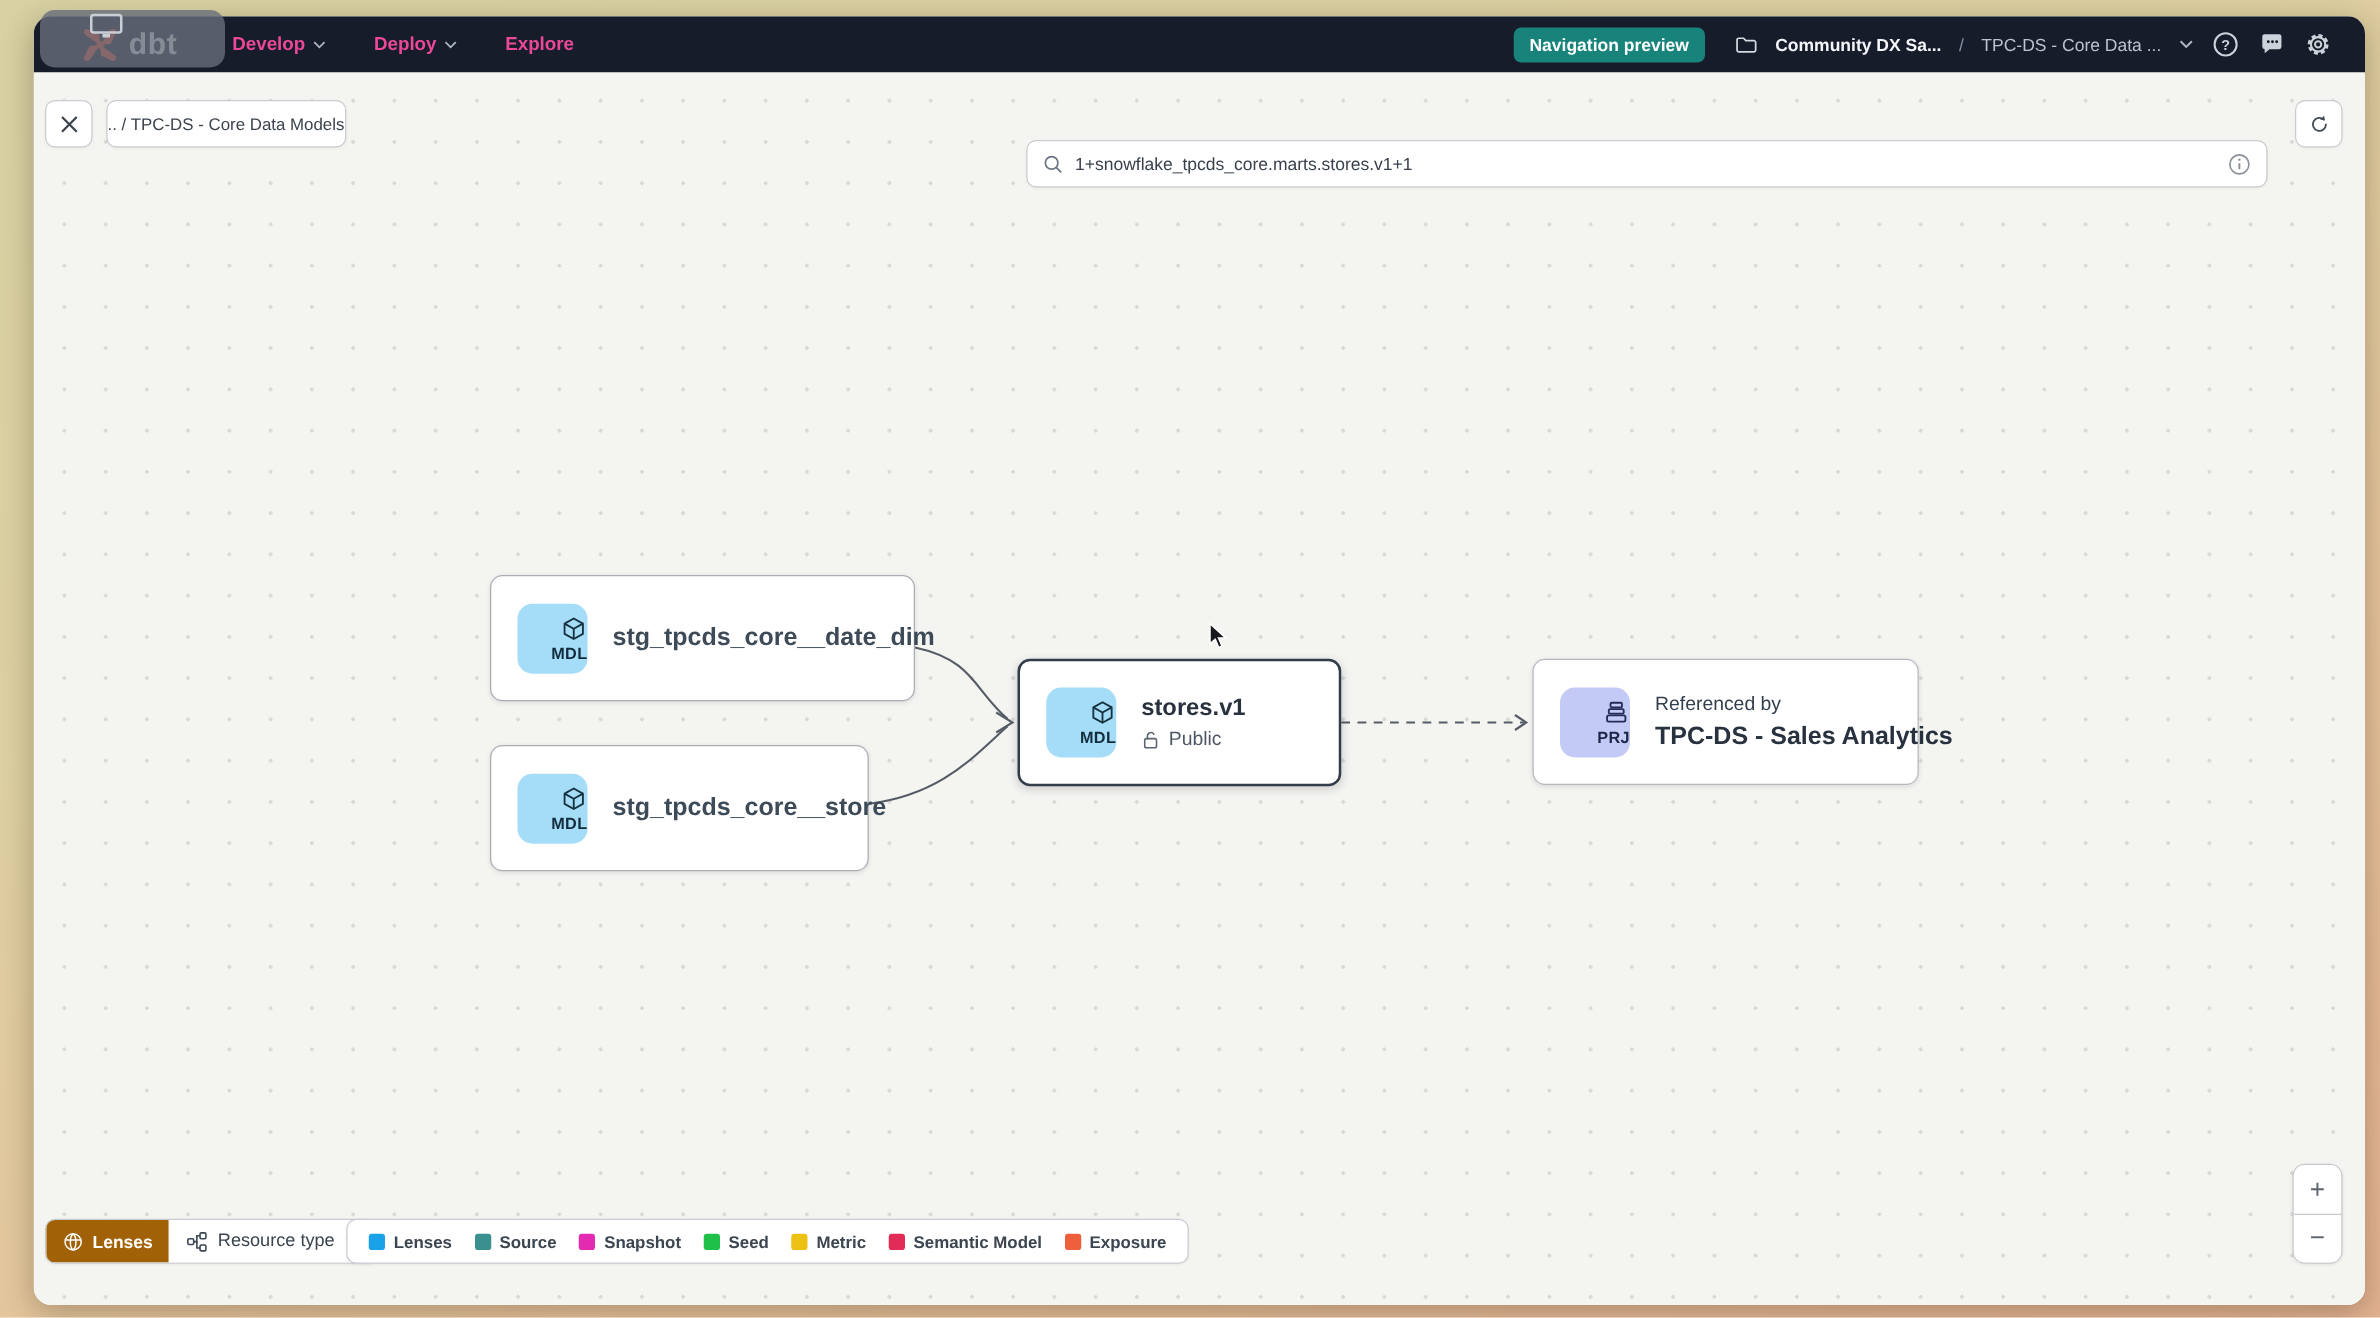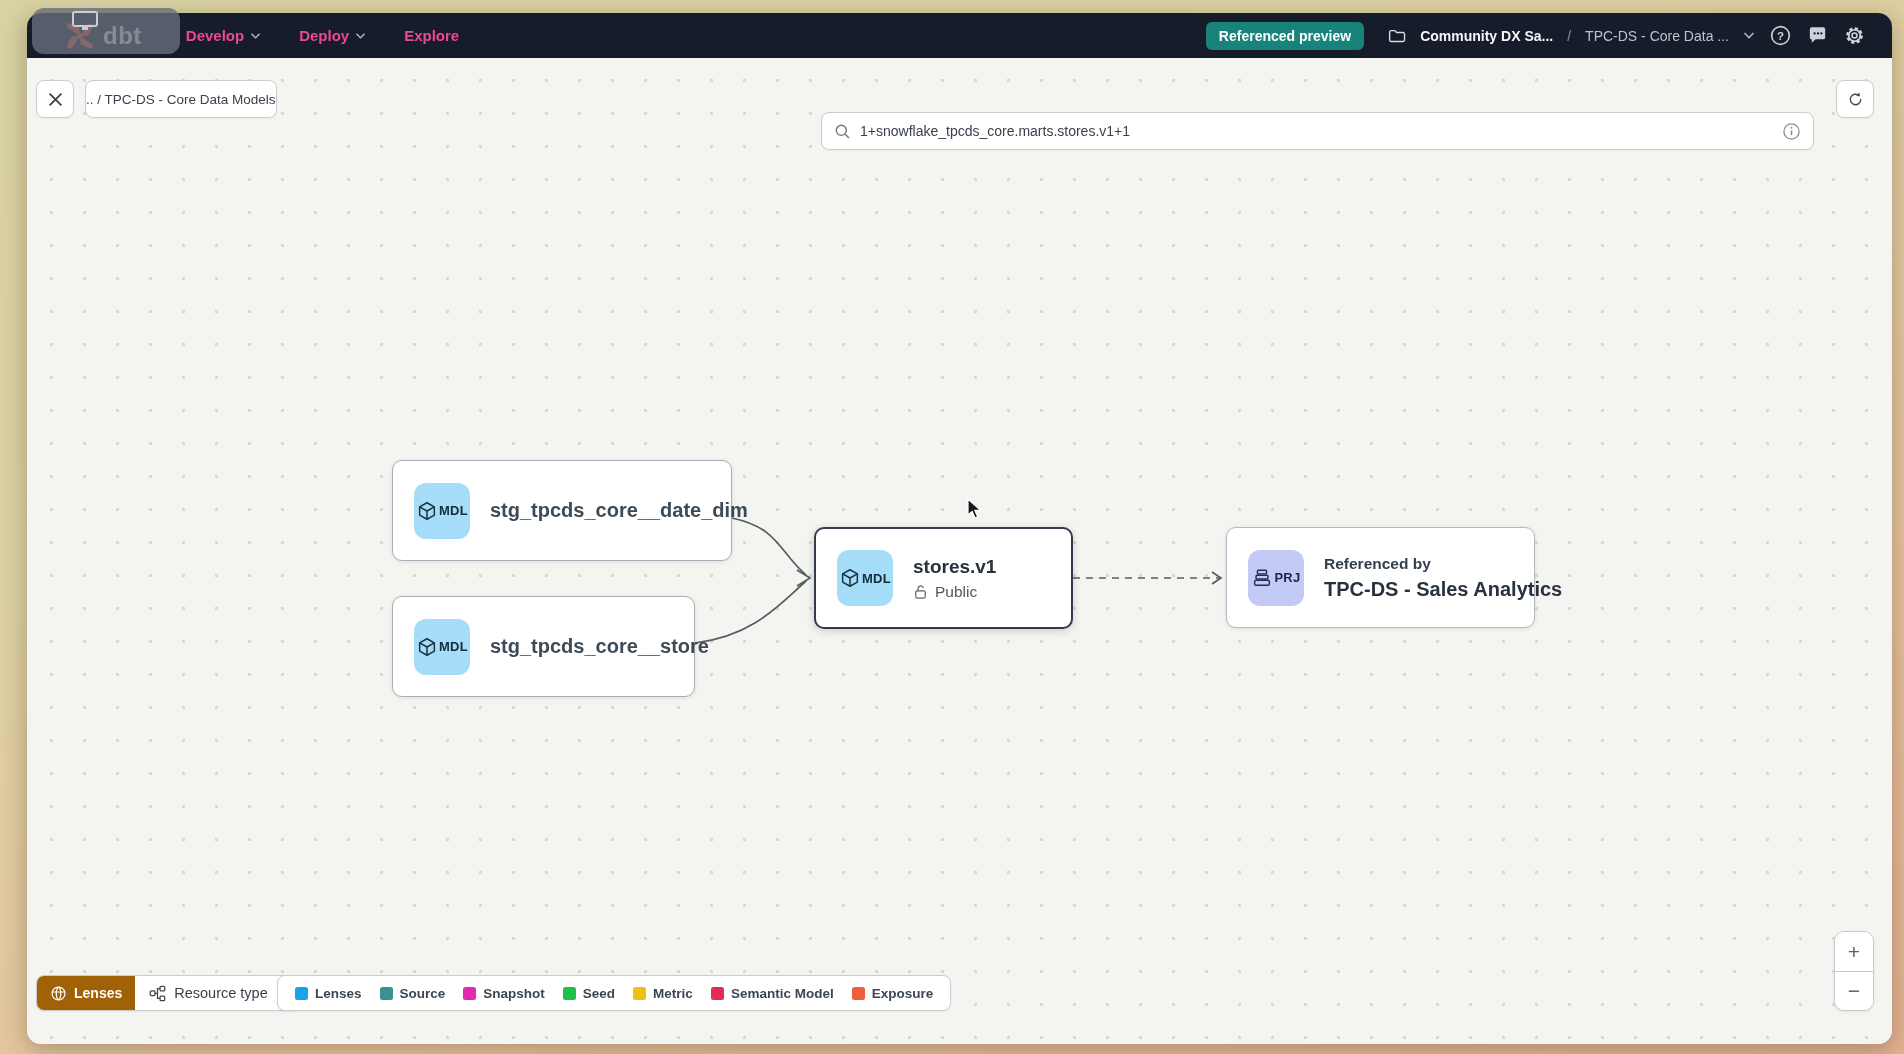--- a/index.html
+++ b/index.html
@@ -85,30 +85,30 @@
 
   
   .node {
     position:absolute; background:#fff; border:1px solid #a9aeb5; border-radius:10px;
     display:flex; align-items:center; gap:20px; padding:0 20px 0 21px;
     box-shadow:0 1px 4px rgba(20,25,35,.10); cursor:pointer;
   }
   .node.selected { border:2px solid #333c4a; box-shadow:0 2px 8px rgba(20,25,35,.18); }
   .badge {
     width:56px; height:56px; border-radius:12px; flex:0 0 56px;
-    display:flex; flex-direction:row; align-items:center; justify-content:center; gap:1px;
+    display:flex; flex-direction:column; align-items:flex-end; justify-content:center; gap:1px;
   }
   .badge.mdl { background:#a5ddf8; }
   .badge.prj { background:#c4caf6; }
   .badge .tag { font-size:13px; font-weight:bold; color:#132c3c; letter-spacing:.3px; }
   .badge.prj .tag { color:#1d2749; }
   .node-title { font-size:20px; font-weight:bold; color:#3d4a57; white-space:nowrap; }
   .node .stack { display:flex; flex-direction:column; gap:5px; }
   .node .sub { display:flex; align-items:center; gap:7px; font-size:15.5px; color:#4d5864; }
-  .node .kicker { font-size:15.5px; font-weight:bold; color:#333f4d; }
+  .node .kicker { font-size:15.5px; font-weight:normal; color:#333f4d; }
 
   #node-date-dim  { left:365px; top:402px; width:340px; height:101px; }
   #node-store     { left:365px; top:538px; width:303px; height:101px; }
   #node-stores-v1 { left:787px; top:469px; width:259px; height:102px; }
   #node-stores-v1 .node-title { color:#28323e; }
   #node-referenced{ left:1199px; top:469px; width:309px; height:101px; border-color:#b4b8bf; }
   #node-referenced .node-title { color:#28323e; }
 
   .edges { position:absolute; left:0; top:0; width:1865px; height:986px; pointer-events:none; }
   .cursor { position:absolute; left:938px; top:440px; pointer-events:none; z-index:5; }
@@ -191,21 +191,21 @@
               <polyline points="1.5,1.5 6,6 10.5,1.5" fill="none" stroke="#aeb6c2" stroke-width="1.6"></polyline>
             </svg>
         </span>
       </div>
       <div class="nav-menu">
         <span class="lbl">Explore</span>
       </div>
     </div>
 
     <div class="nav-right">
-      <button class="preview-badge">Referenced preview</button>
+      <button class="preview-badge">Navigation preview</button>
       <span>
         <svg width="18" height="16" viewBox="0 0 22 18">
             <path d="M2 4.2 A1.8 1.8 0 0 1 3.8 2.4 H8.4 L10.6 4.8 H18.4 A1.8 1.8 0 0 1 20.2 6.6 V14 A1.8 1.8 0 0 1 18.4 15.8 H3.8 A1.8 1.8 0 0 1 2 14 Z" fill="none" stroke="#d6dae1" stroke-width="1.7"></path>
           </svg>
       </span>
       <span class="crumb-proj">Community DX Sa...</span>
       <span class="crumb-sep">/</span>
       <span class="crumb-page">TPC-DS - Core Data ...</span>
       <span>
         <svg width="12" height="9" viewBox="0 0 12 8">

